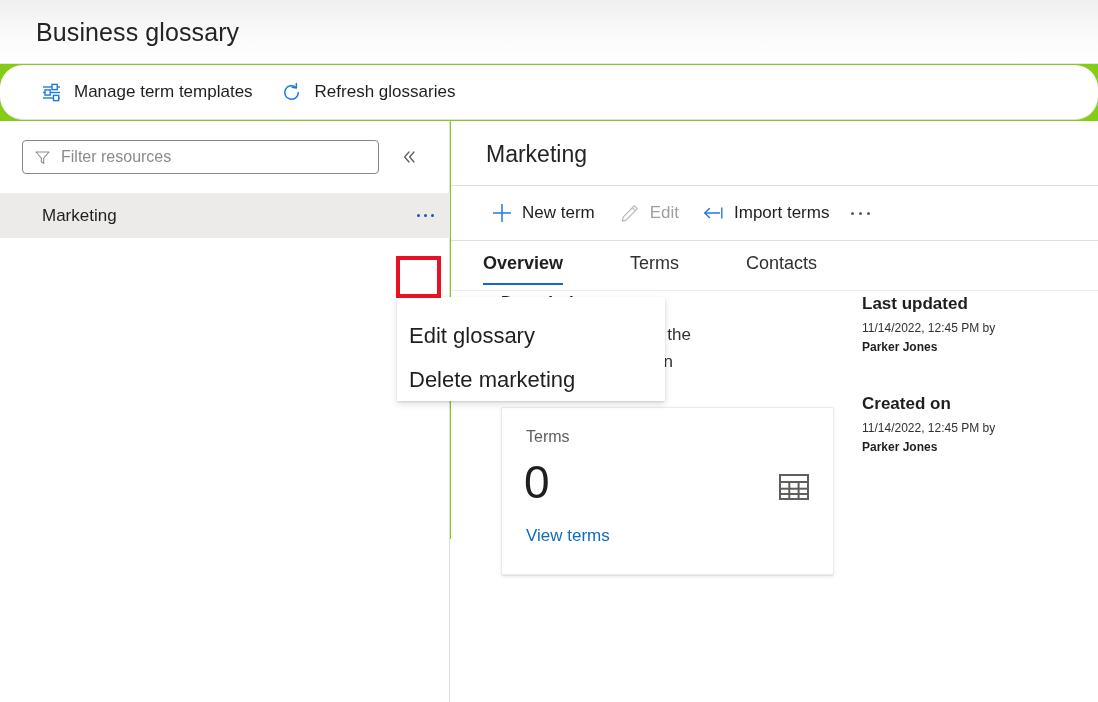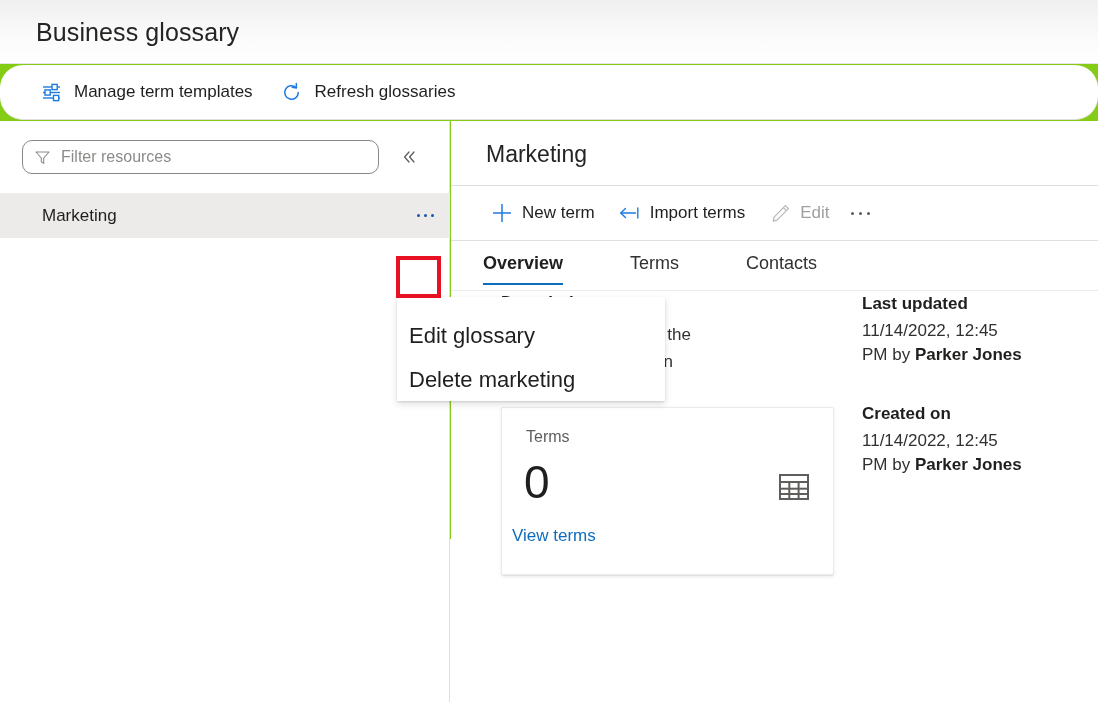--- a/index.html
+++ b/index.html
@@ -82,21 +82,21 @@
     position: absolute;
     left: 0; top: 0;
     width: 450px; height: 72px;
     display: flex;
     align-items: center;
     padding-left: 22px;
   }
   .filter-box {
     width: 357px; height: 32px;
     border: 1px solid #8a8886;
-    border-radius: 10px;
+    border-radius: 4px;
     background: #ffffff;
     display: flex;
     align-items: center;
     padding: 16px 10px;
   }
   .filter-icon {
     width: 18px; height: 18px;
     margin-right: 10px;
     display: flex; align-items: center; justify-content: center;
     flex: 0 0 auto;
@@ -284,21 +284,21 @@
   .stat-value {
     position: absolute;
     left: 22px; top: 46px;
     font-size: 46px;
     font-weight: 400;
     color: #201f1e;
     line-height: 56px;
   }
   .stat-link {
     position: absolute;
-    left: 10px; top: 117px;
+    left: 24px; top: 117px;
     font-size: 17px;
     color: #0f6cbd;
     text-decoration: none;
     cursor: pointer;
     line-height: 22px;
   }
   .stat-icon {
     position: absolute;
     right: 22px; top: 62px;
     width: 34px; height: 34px;
@@ -311,23 +311,23 @@
   }
   .meta-block { margin-bottom: 34px; }
   .meta-label {
     font-size: 17px;
     font-weight: 700;
     color: #201f1e;
     line-height: 26px;
     margin-bottom: 2px;
   }
   .meta-value {
-    font-size: 17px;
+    font-size: 12px;
     color: #323130;
-    line-height: 24px;
+    line-height: 19px;
     max-width: 160px;
   }
   .meta-value b { font-weight: 700; color: #201f1e; }
 
   
   .context-menu {
     position: absolute;
     left: 397px; top: 297px;
     width: 268px;
     background: #ffffff;
@@ -431,41 +431,41 @@
           <svg width="22" height="22" viewBox="0 0 22 22">
             <g stroke="#1f7ae0" stroke-width="1.5">
               <line x1="11" y1="2" x2="11" y2="20"></line>
               <line x1="2" y1="11" x2="20" y2="11"></line>
             </g>
           </svg>
         </span>
         <span class="cmd-label">New term</span>
       </div>
 
+      <div class="cmd-item disabled">
+        <span class="cmd-icon">
+          <svg width="21" height="21" viewBox="0 0 21 21">
+            <path d="M15.3 2.6 L18.4 5.7 L7 17.1 L3.2 18.1 L4.1 14.2 Z" fill="none" stroke="#b8b6b4" stroke-width="1.2" stroke-linejoin="round"></path>
+            <line x1="13.3" y1="4.6" x2="16.4" y2="7.7" stroke="#b8b6b4" stroke-width="1.2"></line>
+          </svg>
+        </span>
+        <span class="cmd-label">Edit</span>
+      </div>
+
       <div class="cmd-item">
         <span class="cmd-icon">
           <svg width="24" height="20" viewBox="0 0 24 20">
             <g stroke="#1f7ae0" stroke-width="1.5" fill="none" stroke-linecap="round" stroke-linejoin="round">
               <line x1="2" y1="10" x2="18" y2="10"></line>
               <polyline points="7,5 2,10 7,15"></polyline>
               <line x1="20.5" y1="4.5" x2="20.5" y2="15.5"></line>
             </g>
           </svg>
         </span>
         <span class="cmd-label">Import terms</span>
-      </div>
-
-      <div class="cmd-item disabled">
-        <span class="cmd-icon">
-          <svg width="21" height="21" viewBox="0 0 21 21">
-            <path d="M15.3 2.6 L18.4 5.7 L7 17.1 L3.2 18.1 L4.1 14.2 Z" fill="none" stroke="#b8b6b4" stroke-width="1.2" stroke-linejoin="round"></path>
-            <line x1="13.3" y1="4.6" x2="16.4" y2="7.7" stroke="#b8b6b4" stroke-width="1.2"></line>
-          </svg>
-        </span>
-        <span class="cmd-label">Edit</span>
       </div>
 
       <div class="cmd-overflow">
         <span class="dots">
             <i></i>
             <i></i>
             <i></i>
           </span>
       </div>
     </div>

